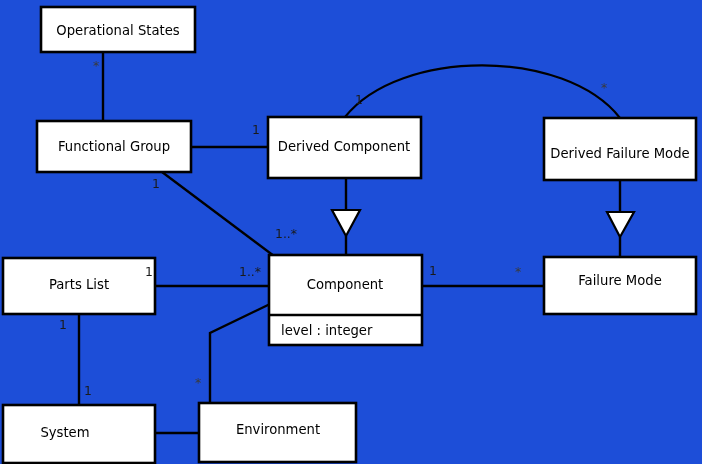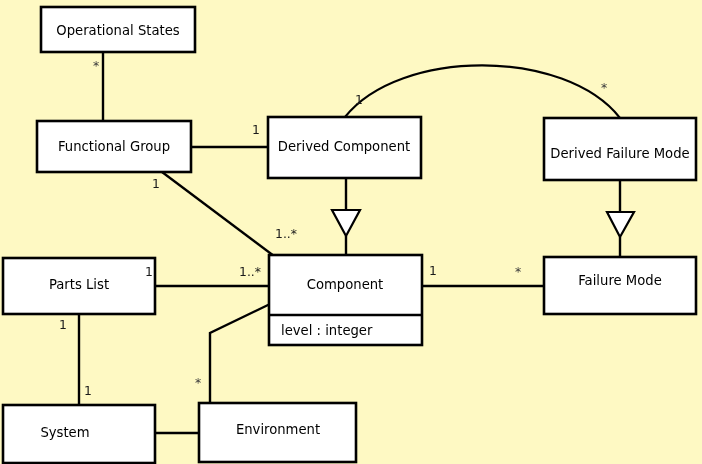--- a/index.html
+++ b/index.html
@@ -7,21 +7,21 @@
     padding: 0;
     background: #ffffff;
   }
   body {
     font-family: "DejaVu Sans", sans-serif;
   }
   #diagram-root {
     position: relative;
     width: 702px;
     height: 464px;
-    background: #fef9c3;
+    background: #1d4ed8;
     overflow: hidden;
   }
   #uml-svg {
     position: absolute;
     left: 0;
     top: 0;
   }
   .uml-box-rect {
     fill: #ffffff;
     stroke: #000000;

